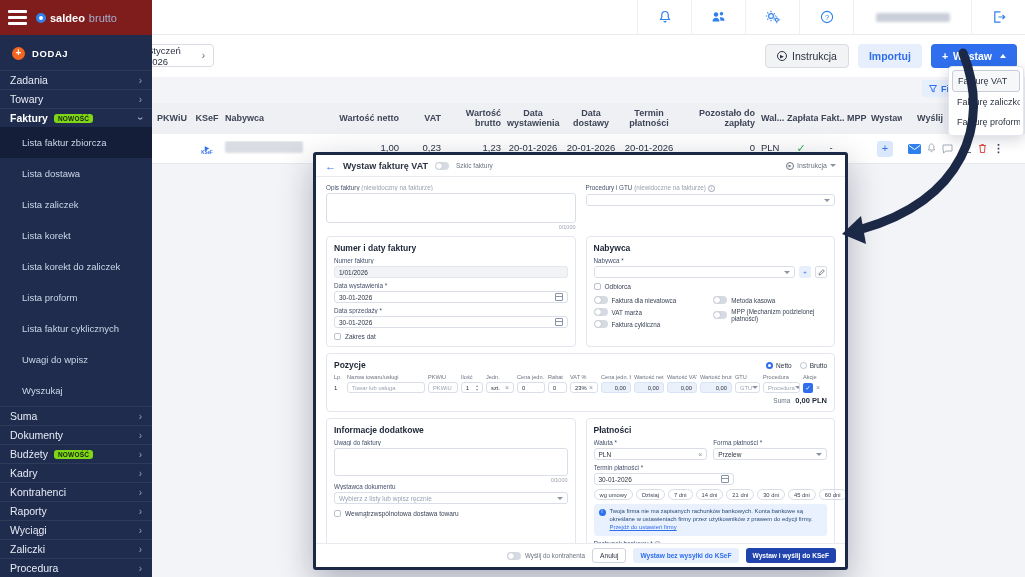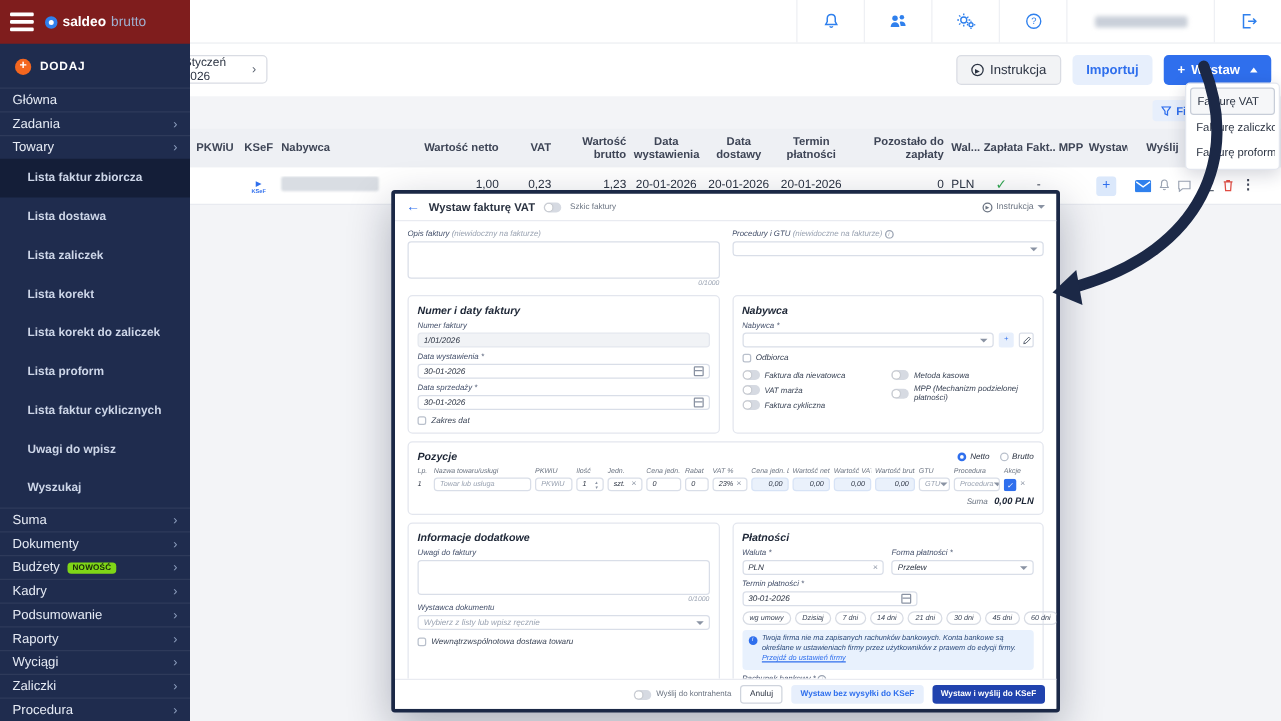--- a/index.html
+++ b/index.html
@@ -17,21 +17,21 @@
   .logo span { font-size:11px; color:#9fb0d0; font-weight:400; }
   .sb-add { display:flex; align-items:center; gap:7px; padding:12px 12px 10px 12px; }
   .add-circle { width:13px; height:13px; border-radius:50%; background:#f4661f; color:#fff; font-size:10px; line-height:12px; text-align:center; font-weight:bold; }
   .sb-add b { font-size:9.5px; letter-spacing:.6px; color:#fff; }
   .sb-item { height:19px; display:flex; align-items:center; padding:0 10px; font-size:10.5px; border-top:1px solid rgba(255,255,255,.07); cursor:pointer; }
   .sb-item .grow { flex:1; }
   .chev { color:#8fa0c0; font-size:10px; }
   .chev-down { display:inline-block; transform:rotate(90deg); }
   .badge { background:#7fd617; color:#16240b; font-size:6.5px; font-weight:bold; padding:1px 4px; border-radius:3px; margin-left:6px; letter-spacing:.2px; }
   .sb-sub { font-size:9.5px; color:#cdd6e8; }
-  .sb-sub .sub-item { height:31px; display:flex; align-items:center; padding-left:22px; cursor:pointer;font-weight:bold; }
+  .sb-sub .sub-item { height:31px; display:flex; align-items:center; padding-left:22px; cursor:pointer; }
   .sb-sub .active { background:#141e38; }
 
   
   .topbar { position:absolute; left:152px; top:0; right:0; height:35px; background:#fff; border-bottom:1px solid #e9ebf0; display:flex; justify-content:flex-end; }
   .tb-cell { width:54px; border-left:1px solid #eef0f4; display:flex; align-items:center; justify-content:center; cursor:pointer; }
   .tb-user { width:118px; }
   .blurname { width:74px; height:9px; background:#c9cfd9; border-radius:2px; filter:blur(1.5px); }
 
   
   .toolbar { position:absolute; left:152px; top:35px; right:0; height:42px; background:#fff; }
@@ -65,21 +65,21 @@
   .plusbtn { width:16px; height:16px; background:#dbe8fb; color:#2f6fed; border-radius:3px; font-size:11px; line-height:15px; display:inline-block; cursor:pointer; }
   .rowicons { display:flex; gap:6px; justify-content:center; align-items:center; }
   .kebab { font-size:11px; font-weight:bold; color:#3e4556; cursor:pointer; }
 
   
   .modal { position:absolute; left:313px; top:152px; width:535px; height:418px; background:#fff; border:3px solid #1b2846; border-radius:3px; z-index:30; box-shadow:0 12px 34px rgba(10,20,50,.3); }
   .m-head { height:22px; border-bottom:1px solid #e9ebf1; display:flex; align-items:center; gap:7px; padding:0 9px; }
   .backarrow { color:#2f6fed; font-size:11px; cursor:pointer; }
   .m-title { font-size:9px; font-weight:bold; }
   .m-instr { margin-left:auto; font-size:7px; color:#6b7482; display:flex; align-items:center; gap:3px; cursor:pointer; }
-  .m-body { position:absolute; top:22px; bottom:24px; left:0; right:0; padding:7px 10px; overflow:hidden;font-style:italic; }
+  .m-body { position:absolute; top:22px; bottom:24px; left:0; right:0; padding:7px 10px; overflow:hidden; }
   .m-foot { position:absolute; bottom:0; left:0; right:0; height:24px; border-top:1px solid #e9ebf1; display:flex; align-items:center; justify-content:flex-end; gap:7px; padding:0 9px; background:#fff; }
 
   .lbl { font-size:6.3px; color:#44506b; margin-bottom:2px; white-space:nowrap; overflow:hidden; }
   .lbl .hint { color:#9aa3b2; }
   .inp { height:12px; border:1px solid #d9dee8; border-radius:3px; background:#fff; font-size:6.5px; display:flex; align-items:center; padding:0 4px; color:#2b3342; }
   .inp.dis { background:#f1f3f6; border-color:#e4e7ee; }
   .sel { justify-content:space-between; cursor:pointer; }
   .caret { width:0; height:0; border-left:3px solid transparent; border-right:3px solid transparent; border-top:3.5px solid #8a93a3; }
   .ta { border:1px solid #d9dee8; border-radius:3px; background:#fff; }
   .counter { font-size:5.5px; color:#9aa3b2; text-align:right; margin-top:1px; }
@@ -139,30 +139,33 @@
       <span class="logo-mark"></span>
       <b>saldeo</b>
         <span>brutto</span>
     </div>
   </div>
   <div class="sb-add">
     <span class="add-circle">+</span>
     <b>DODAJ</b>
   </div>
   <div class="sb-item">
-      <span class="grow">Główna</span>
-    </div>
-  <div class="sb-item">
       <span class="grow">Zadania</span>
       <span class="chev">›</span>
     </div>
   <div class="sb-item">
       <span class="grow">Towary</span>
       <span class="chev">›</span>
     </div>
+  <div class="sb-item" style="color:#fff;font-weight:bold;">
+    <span>Faktury</span>
+    <span class="badge">NOWOŚĆ</span>
+    <span class="grow"></span>
+      <span class="chev chev-down">›</span>
+  </div>
   <div class="sb-sub">
     <div class="sub-item active">Lista faktur zbiorcza</div>
     <div class="sub-item">Lista dostawa</div>
     <div class="sub-item">Lista zaliczek</div>
     <div class="sub-item">Lista korekt</div>
     <div class="sub-item">Lista korekt do zaliczek</div>
     <div class="sub-item">Lista proform</div>
     <div class="sub-item">Lista faktur cyklicznych</div>
     <div class="sub-item">Uwagi do wpisz</div>
     <div class="sub-item">Wyszukaj</div>
@@ -179,21 +182,21 @@
       <span>Budżety</span>
       <span class="badge">NOWOŚĆ</span>
       <span class="grow"></span>
       <span class="chev">›</span>
     </div>
   <div class="sb-item">
       <span class="grow">Kadry</span>
       <span class="chev">›</span>
     </div>
   <div class="sb-item">
-      <span class="grow">Podsumowanie</span>
+      <span class="grow">Kontrahenci</span>
       <span class="chev">›</span>
     </div>
   <div class="sb-item">
       <span class="grow">Raporty</span>
       <span class="chev">›</span>
     </div>
   <div class="sb-item">
       <span class="grow">Wyciągi</span>
       <span class="chev">›</span>
     </div>

